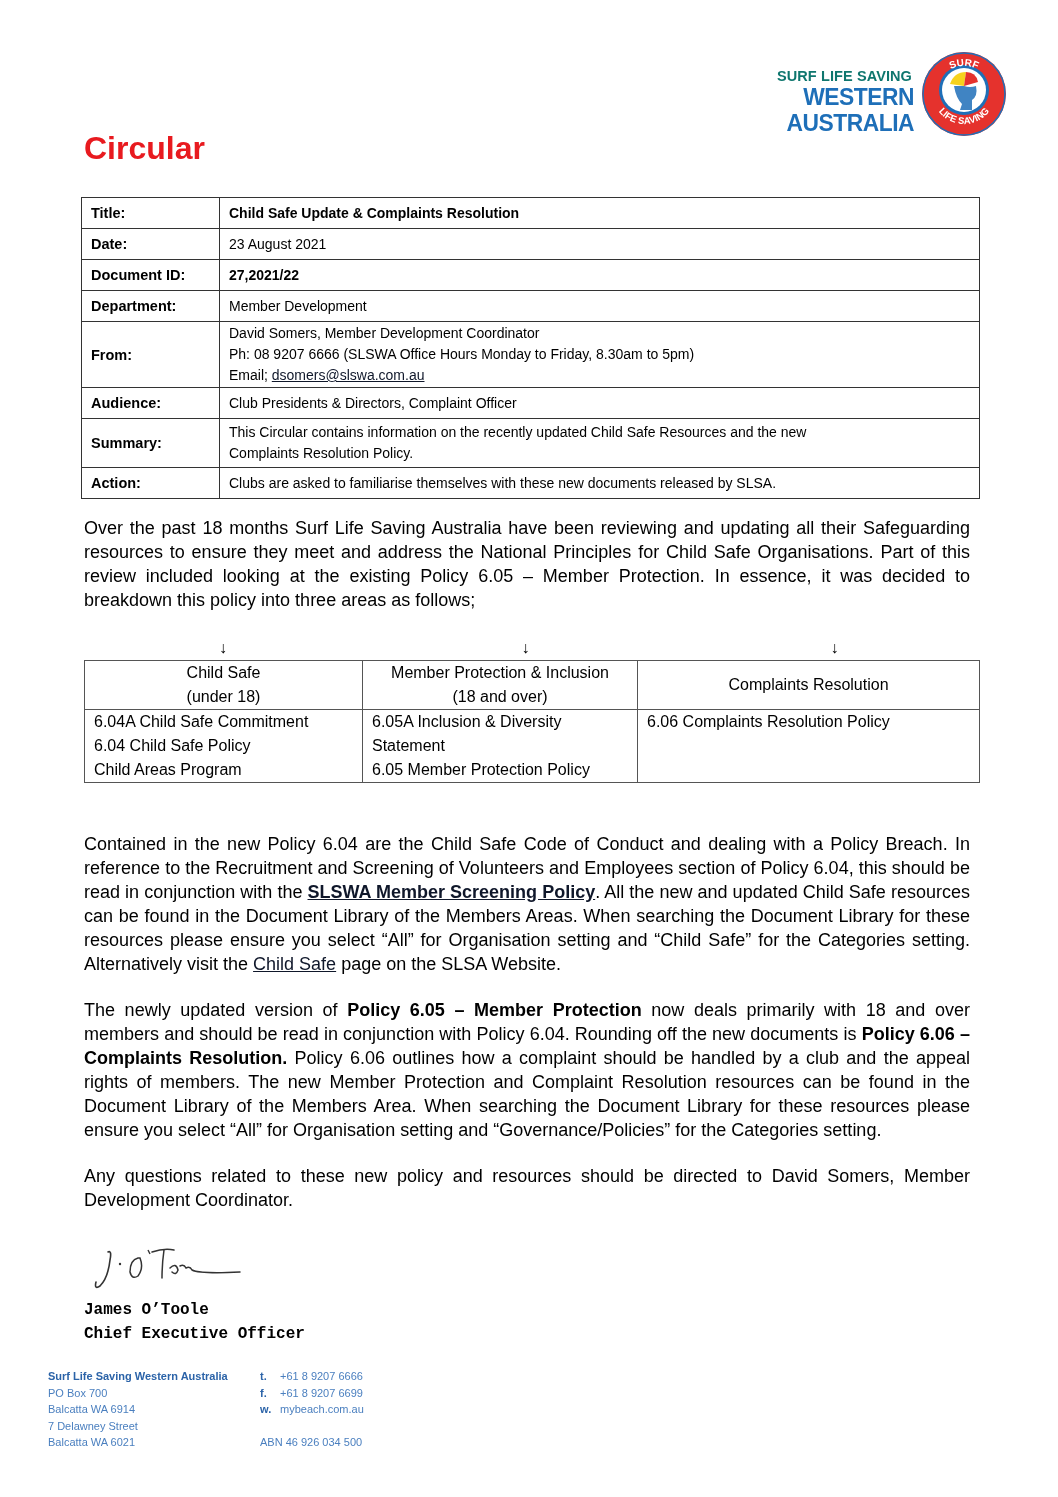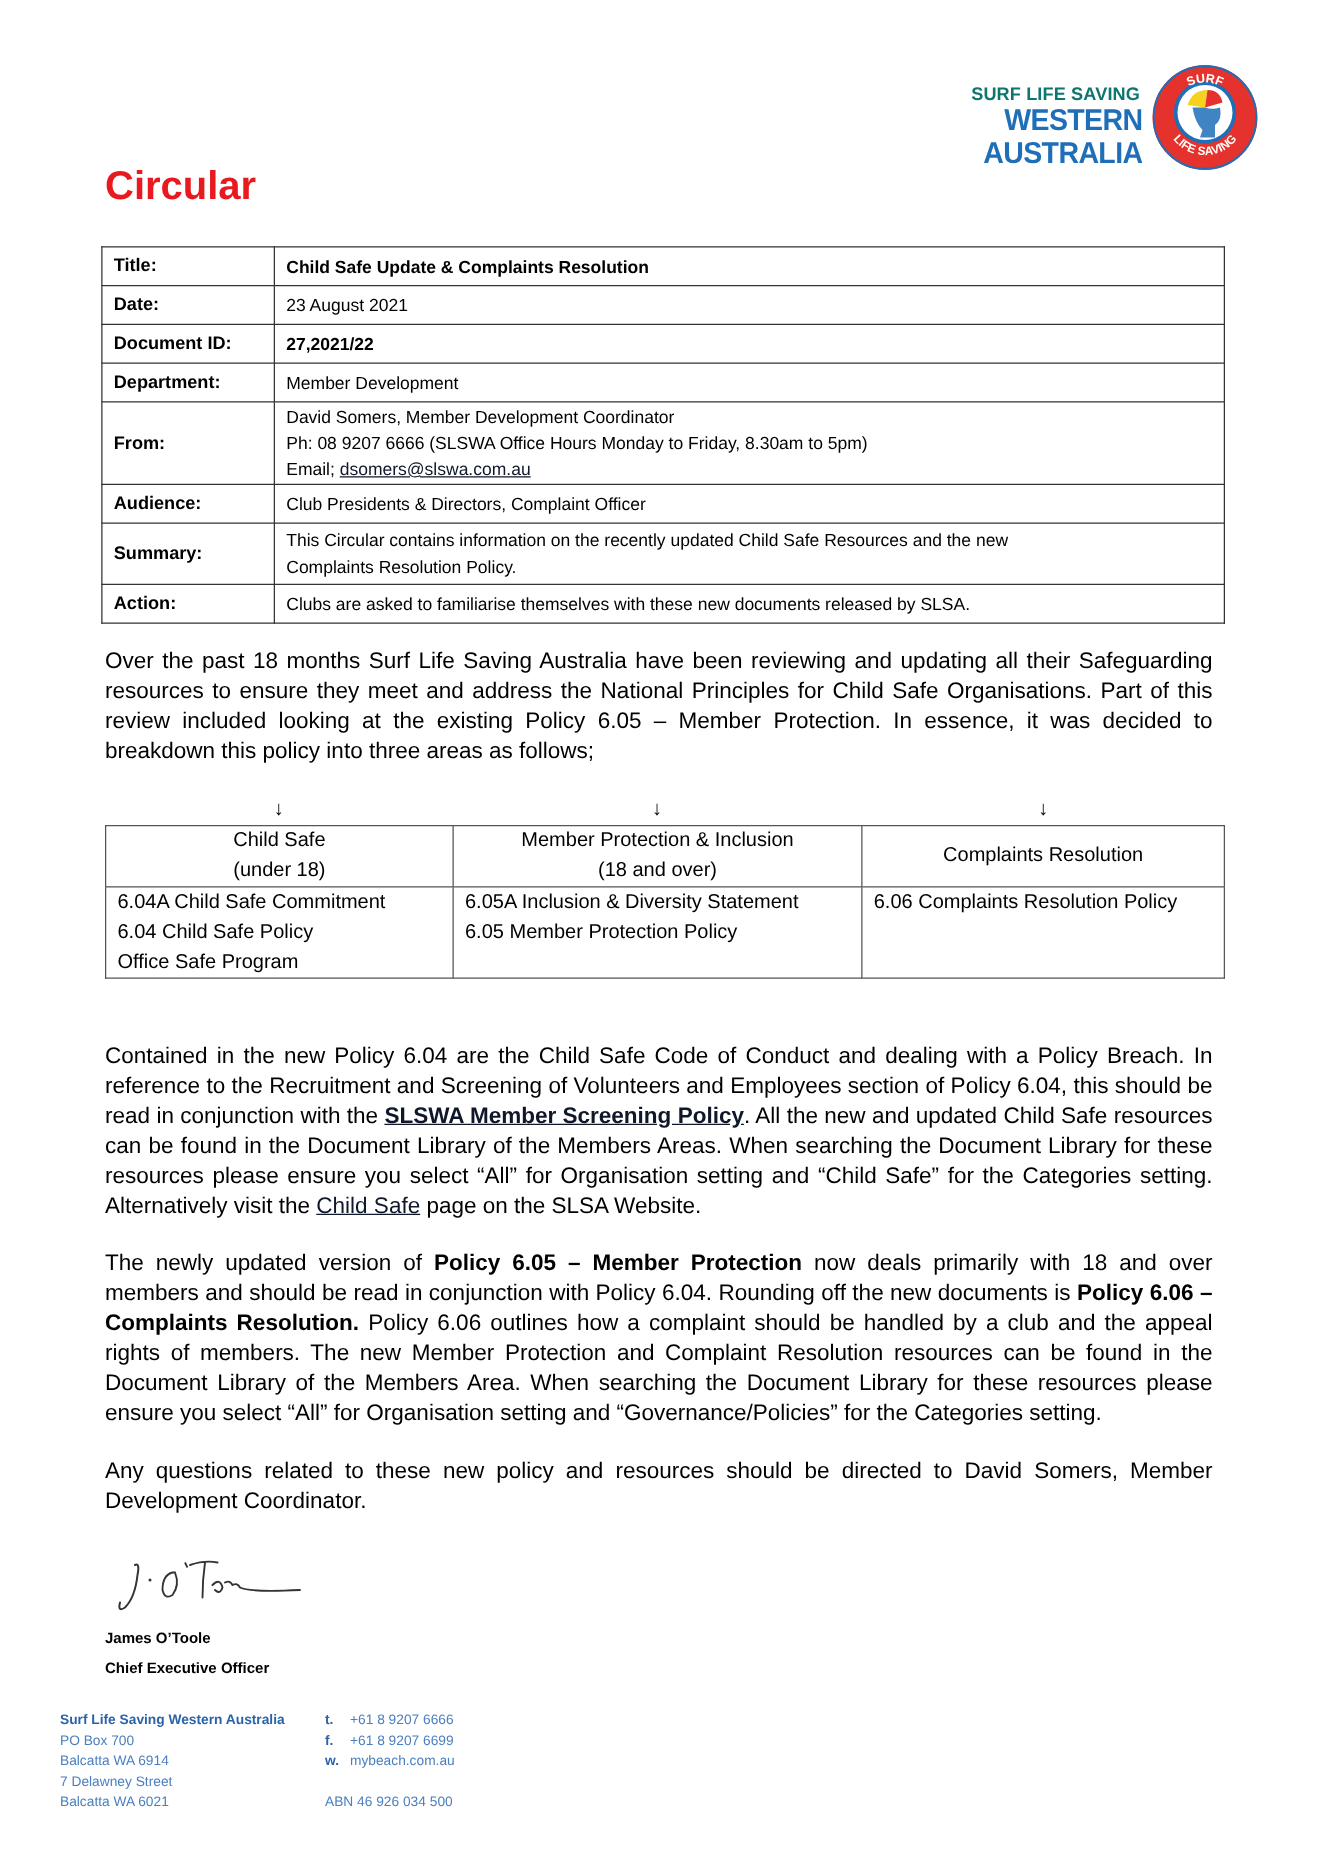--- a/index.html
+++ b/index.html
@@ -28,24 +28,24 @@
   .policy-diagram { position: absolute; left: 84px; top: 636px; width: 896px; font-family: "Liberation Sans", sans-serif; font-size: 16px; }
   .pd-top { border: 1px solid #555; height: 24px; text-align: center; line-height: 23px; }
   .pd-arrows { display: flex; height: 24px; }
   .pd-arrows div { flex: 1; text-align: center; line-height: 24px; font-size: 16px; }
   .pd-arrows div:nth-child(1) { flex: 0 0 278px; }
   .pd-arrows div:nth-child(2) { flex: 0 0 327px; }
   table.pd { width: 896px; border-collapse: collapse; }
   table.pd td { border: 1px solid #555; font-size: 16px; line-height: 24px; vertical-align: top; padding: 0 9px; }
   table.pd td.h { text-align: center; vertical-align: middle; height: 49px; }
   table.pd td.c1 { width: 278px; }
-  table.pd td.c2 { width: 327px; }
+  table.pd td.c2 { width: 275px; }
 
   .signature { position: absolute; left: 90px; top: 1238px; width: 160px; height: 60px; }
-  .signer { position: absolute; left: 84px; top: 1298px; font-family: Liberation Sans, sans-serif; font-weight: bold; font-size: 12px; line-height: 24px; }
+  .signer { position: absolute; left: 84px; top: 1298px; font-family: Liberation Mono, monospace; font-weight: bold; font-size: 16px; line-height: 24px; }
 
   .footer { position: absolute; left: 48px; top: 1368px; font-family: "Liberation Sans", sans-serif; font-size: 11px; line-height: 16.5px; color: #4a7fbf; }
   .footer .col1 { position: absolute; left: 0; top: 0; width: 200px; }
   .footer .col1 .org { font-weight: bold; color: #2b63a8; }
   .footer .col2 { position: absolute; left: 212px; top: 0; width: 200px; }
   .footer .col2 .k { font-weight: bold; color: #2b63a8; display: inline-block; width: 20px; }
 </style>
 </head>
 <body>
 
@@ -141,21 +141,21 @@
         <div>(18 and over)</div>
       </td>
       <td class="h">
         <div>Complaints Resolution</div>
       </td>
     </tr>
     <tr>
       <td class="c1" style="height:73px;">
         <div>6.04A Child Safe Commitment</div>
         <div>6.04 Child Safe Policy</div>
-        <div>Office Safe Program</div>
+        <div>Child Areas Program</div>
       </td>
       <td class="c2">
         <div>6.05A Inclusion &amp; Diversity Statement</div>
         <div>6.05 Member Protection Policy</div>
       </td>
       <td>
         <div>6.06 Complaints Resolution Policy</div>
       </td>
     </tr>
   </tbody>

